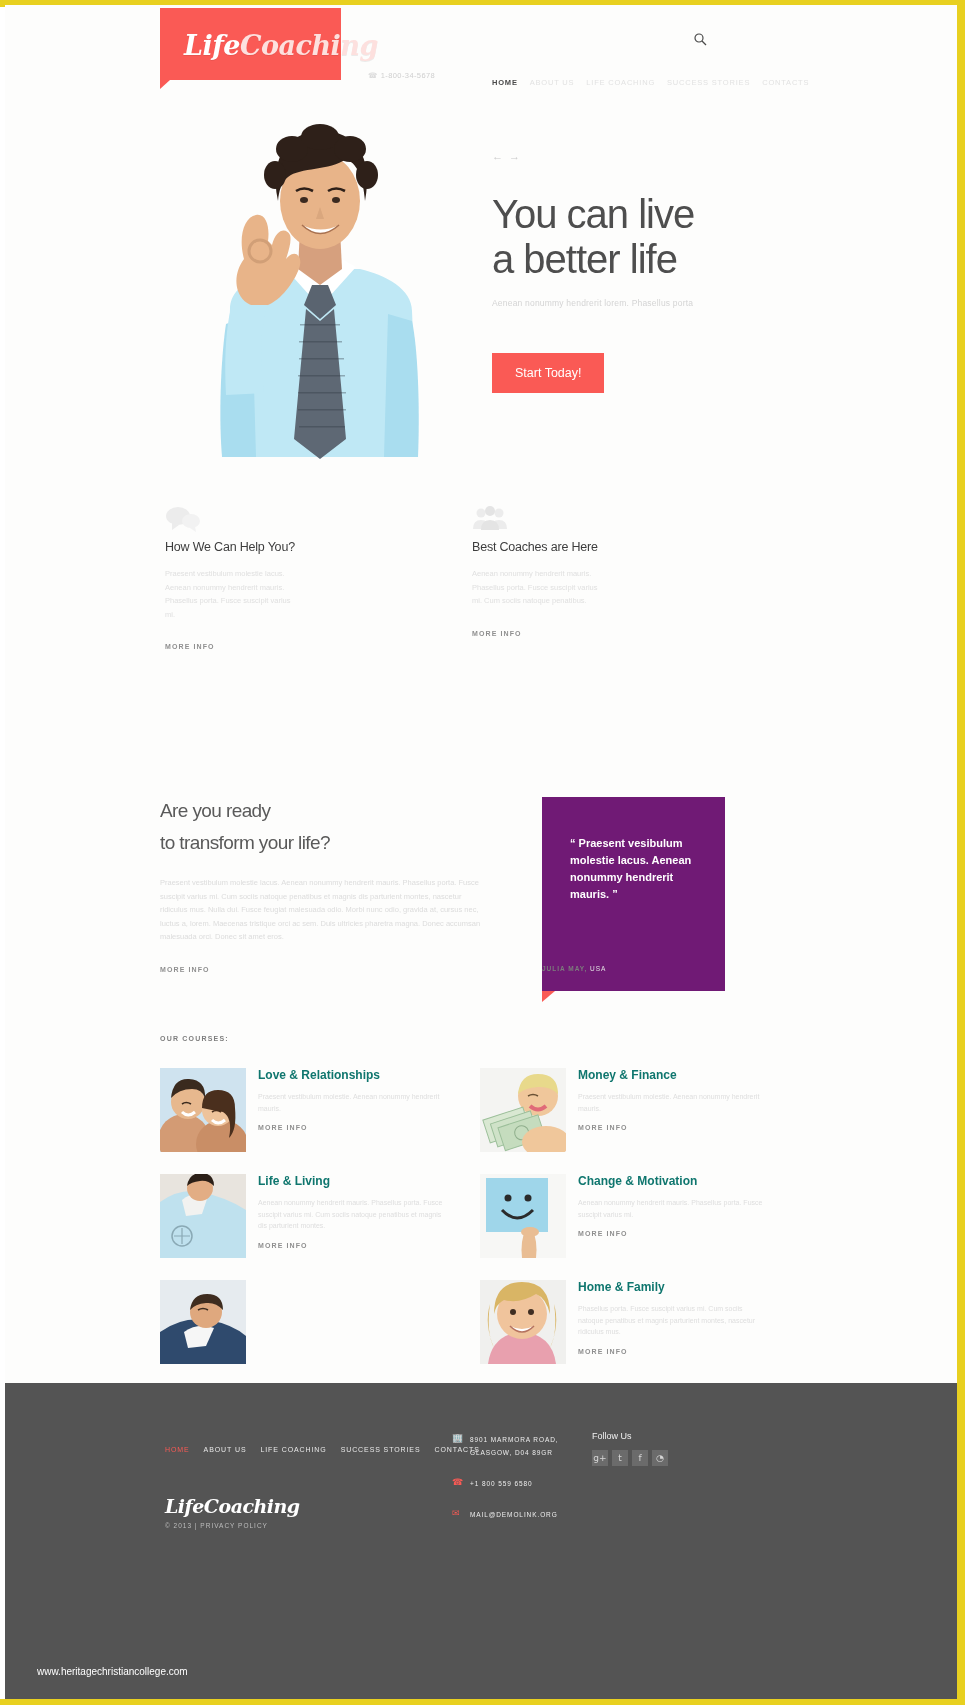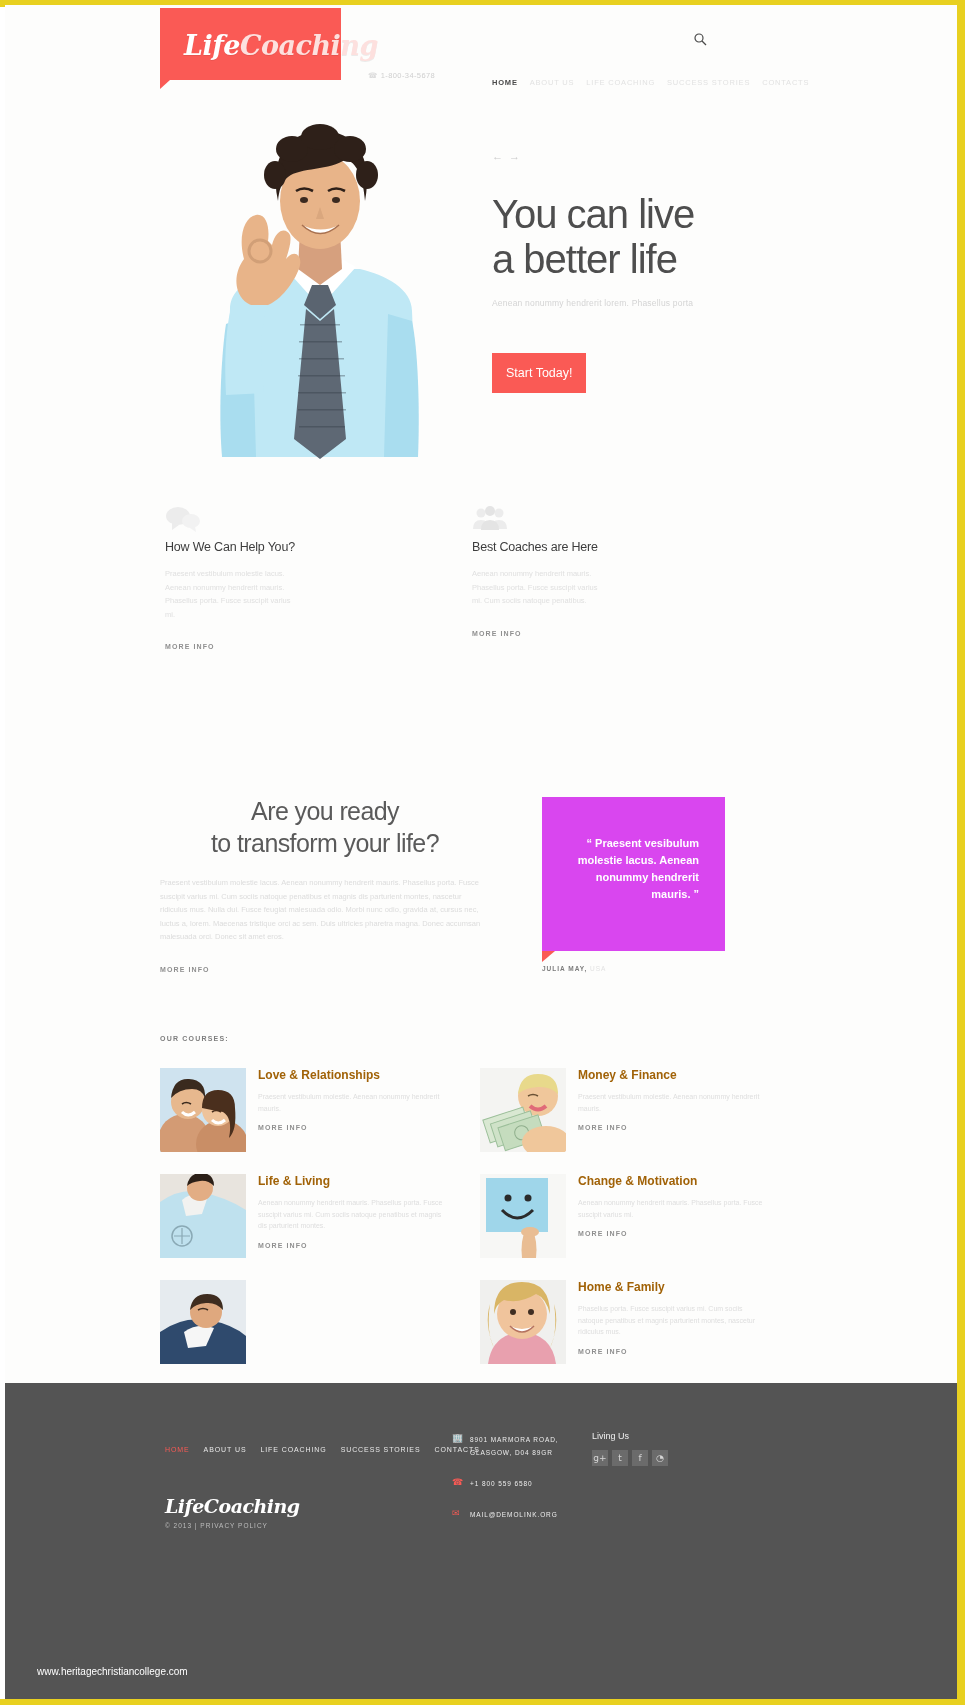--- a/index.html
+++ b/index.html
@@ -88,21 +88,21 @@
     font-weight:300; font-size:40px; line-height:45px;
     color:#4e4e4e; letter-spacing:-1px;
   }
   .hero-sub {
     margin-top:14px; font-size:8.5px; line-height:14px;
     color:#d4d4d4; letter-spacing:.2px;
   }
   .btn-primary {
     display:inline-block; margin-top:43px;
     background:#fa5a55; color:#fff;
-    border:none; padding:13px 14px;
+    border:none; padding:13px 23px;
     font-size:12.5px; font-family:"Liberation Sans", sans-serif;
     cursor:pointer;
   }
 
   
   .features { position:relative; margin-top:25px; height:195px; }
   .feat { position:absolute; top:0; width:135px; }
   .feat .ficon { height:34px; color:#ebebeb; }
   .feat h3 {
     font-size:12.5px; line-height:16px; color:#3d3d3d;
@@ -130,30 +130,30 @@
   .subform button {
     position:absolute; right:4px; top:3px;
     background:none; border:none; cursor:pointer;
     font-size:9px; color:#c8c8c8; line-height:11px;
   }
 
   
   .transform { position:relative; margin-top:95px; height:230px; }
   .transform-left { position:absolute; left:155px; top:0; width:330px; }
   h2.big {
-    font-weight:300; font-size:25px; line-height:32px;
-    color:#5a5a5a; letter-spacing:-.6px;text-align:center;
+    font-weight:300; font-size:19px; line-height:32px;
+    color:#5a5a5a; letter-spacing:-.6px;
   }
   .transform-left p {
     margin-top:17px; font-size:7.5px; line-height:13.5px; color:#dcdcdc;
   }
   .quote-box {
     position:absolute; left:537px; top:2px;
-    width:183px; height:154px;
-    background:#d946ef; color:#fff;text-align:right;
+    width:183px; height:194px;
+    background:#701a75; color:#fff;
   }
   .quote-box:after {
     content:""; position:absolute; left:0; bottom:-11px;
     width:0; height:0;
     border-left: 13px solid #fa5a55;
     border-bottom: 11px solid transparent;
   }
   .quote-box .qtext {
     padding:38px 26px 0 28px;
     font-size:11px; line-height:17px; font-weight:bold;
@@ -175,21 +175,21 @@
   .course {
     float:left; width:285px; margin-right:35px; margin-bottom:22px;
     position:relative; height:84px;
   }
   .course .thumb {
     float:left; width:86px; height:84px; overflow:hidden;
     margin-right:12px; position:relative;
   }
   .course .ctext { overflow:hidden; }
   .course h4 {
-    font-size:12px; line-height:15px; color:#a16207;
+    font-size:12px; line-height:15px; color:#0f766e;
     font-weight:bold; margin-bottom:8px;
   }
   .course p { font-size:7px; line-height:11.5px; color:#dedede; }
   .course .more { margin-top:10px; }
 
   
   footer {
     position:absolute; left:0; bottom:0;
     width:952px; height:316px;
     background:#545454; color:#fff;
@@ -510,21 +510,21 @@
         <span class="fic">☎</span>
         <div class="ftxt">+1 800 559 6580</div>
       </div>
       <div class="fc-row">
         <span class="fic">✉</span>
         <div class="ftxt"><a href="#">MAIL@DEMOLINK.ORG</a></div>
       </div>
     </div>
 
     <div class="follow">
-      <div class="flabel">Living Us</div>
+      <div class="flabel">Follow Us</div>
       <div class="social">
         <div class="sbtn">g+</div>
         <div class="sbtn">t</div>
         <div class="sbtn">f</div>
         <div class="sbtn">◔</div>
       </div>
     </div>
 
     <div class="fbrand">
       <div class="fb-logo"><span>Life</span><span>Coaching</span></div>

